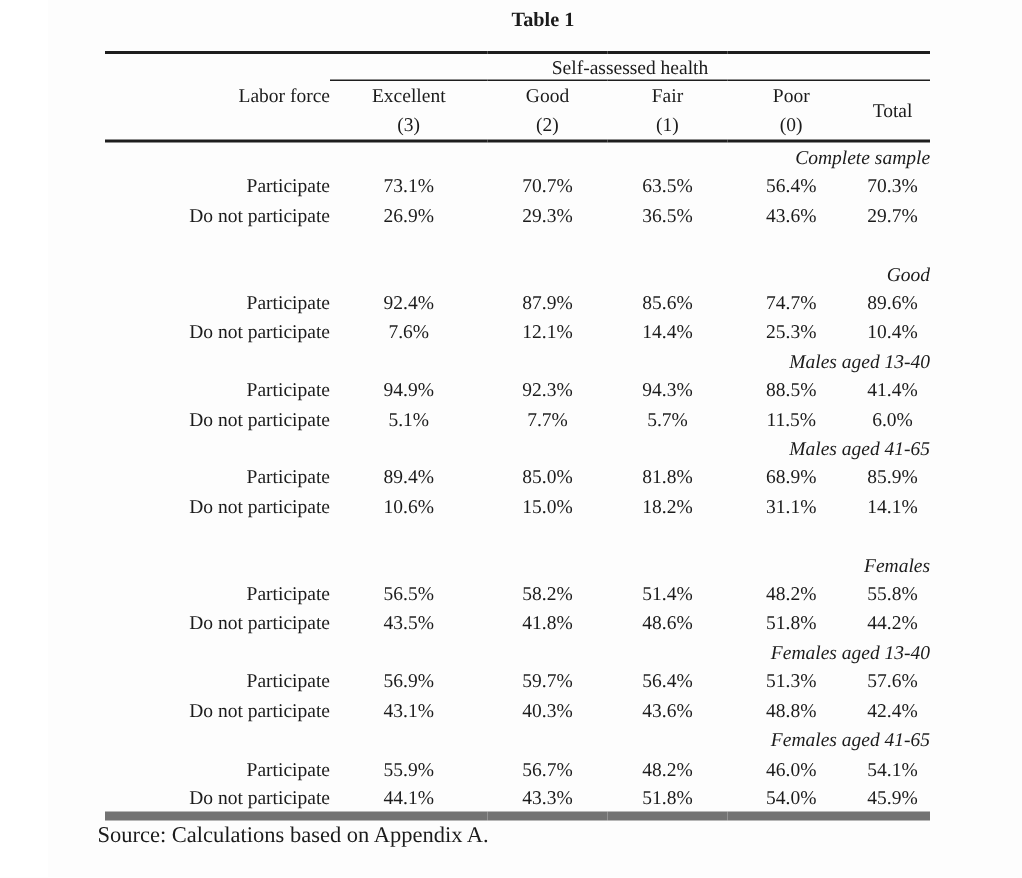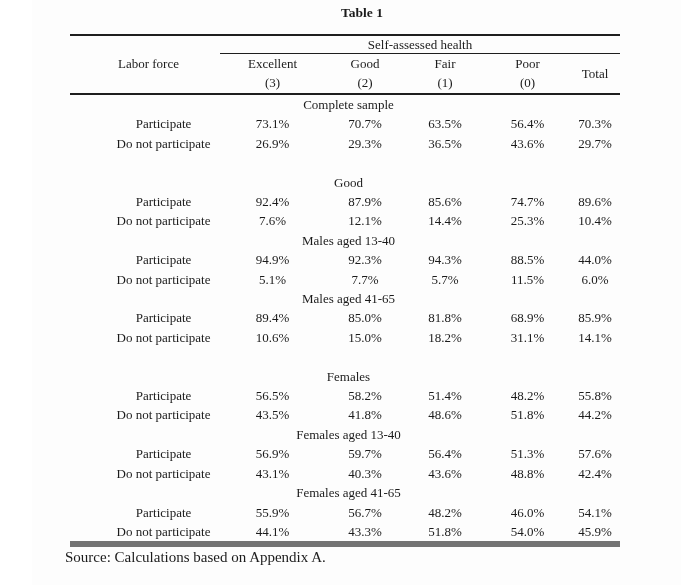--- a/index.html
+++ b/index.html
@@ -35,35 +35,35 @@
     text-align: center;
     line-height: 17px;
     border-bottom: 1.5px solid #1e1e1e;
   }
   .head-row td {
     border-bottom: 2px solid #1e1e1e;
     text-align: center;
     vertical-align: top;
   }
   .head-row td.rowhead {
-    text-align: center;
+    text-align: right;
     padding-left: 7px;
     line-height: 20px;
   }
   .ch-main { height: 19.5px; line-height: 20px; }
   .ch-sub  { height: 19.5px; line-height: 18px; }
   .head-row td.total-head { vertical-align: middle; }
   .main-table tbody td {
     height: 19.4px;
     line-height: 19.4px;
     text-align: center;
     white-space: nowrap;
   }
-  tbody td.group-label { text-align: center; padding-left: 7px; }
-  tbody td.sub-label   { text-align: center; padding-left: 37px; }
+  tbody td.group-label { text-align: right; padding-left: 7px; font-style: italic; }
+  tbody td.sub-label   { text-align: right; padding-left: 37px; }
   .source-note {
     margin: 3px 0 0 33px;
     font-size: 15px;
     line-height: 15px;
   }
 </style>
 </head>
 <body>
 
 <div class="page">
@@ -153,21 +153,21 @@
         </tr>
         <tr class="group-row">
           <td class="group-label" colspan="6">Males aged 13-40</td>
         </tr>
         <tr class="data-row">
           <td class="sub-label">Participate</td>
           <td class="value-cell">94.9%</td>
           <td class="value-cell">92.3%</td>
           <td class="value-cell">94.3%</td>
           <td class="value-cell">88.5%</td>
-          <td class="value-cell">44.0%</td>
+          <td class="value-cell">41.4%</td>
         </tr>
         <tr class="data-row">
           <td class="sub-label">Do not participate</td>
           <td class="value-cell">5.1%</td>
           <td class="value-cell">7.7%</td>
           <td class="value-cell">5.7%</td>
           <td class="value-cell">11.5%</td>
           <td class="value-cell">6.0%</td>
         </tr>
         <tr class="group-row">

